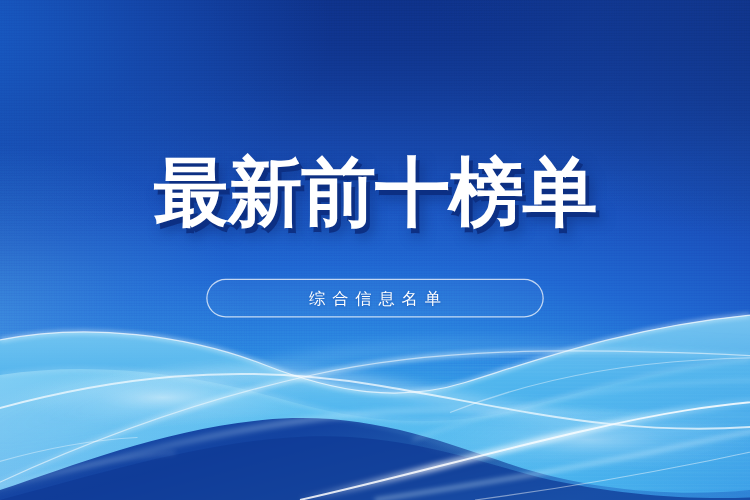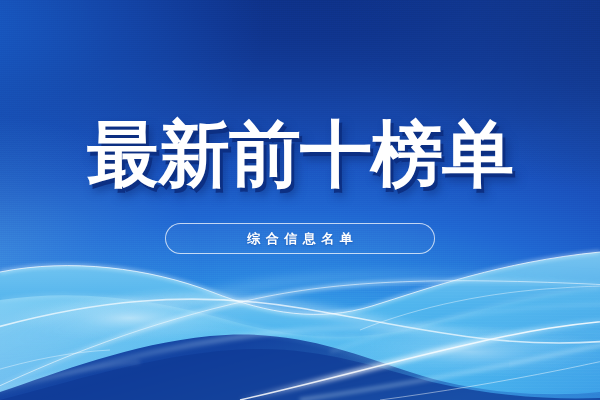--- a/index.html
+++ b/index.html
@@ -110,21 +110,21 @@
     justify-content: flex-start;
   }
   .headline {
     margin: 0;
     padding: 0;
     position: absolute;
     top: 112px;
     left: 0;
     right: 0;
     text-align: center;
-    font-size: 72px;
+    font-size: 60px;
     line-height: 84px;
     font-weight: bold;
     color: #ffffff;
     letter-spacing: -1px;
     white-space: nowrap;
     text-shadow:
       3px 4px 0 rgba(12,46,128,0.92),
       5px 7px 10px rgba(10,38,110,0.55);
   }
   .subtitle-box {
@@ -141,21 +141,21 @@
     align-items: center;
     justify-content: center;
     background: rgba(255,255,255,0.03);
   }
   .subtitle-text {
     font-size: 13px;
     line-height: 13px;
     color: #ffffff;
     letter-spacing: 5.5px;
     text-indent: 5.5px;
-    font-weight: bold;
+    font-weight: normal;
     text-shadow: 0 1px 2px rgba(12,46,128,0.35);
   }
 </style>
 </head>
 <body>
 
 <div id="banner">
 
   <div class="bg-base"></div>
   <div class="bg-top-dark"></div>

